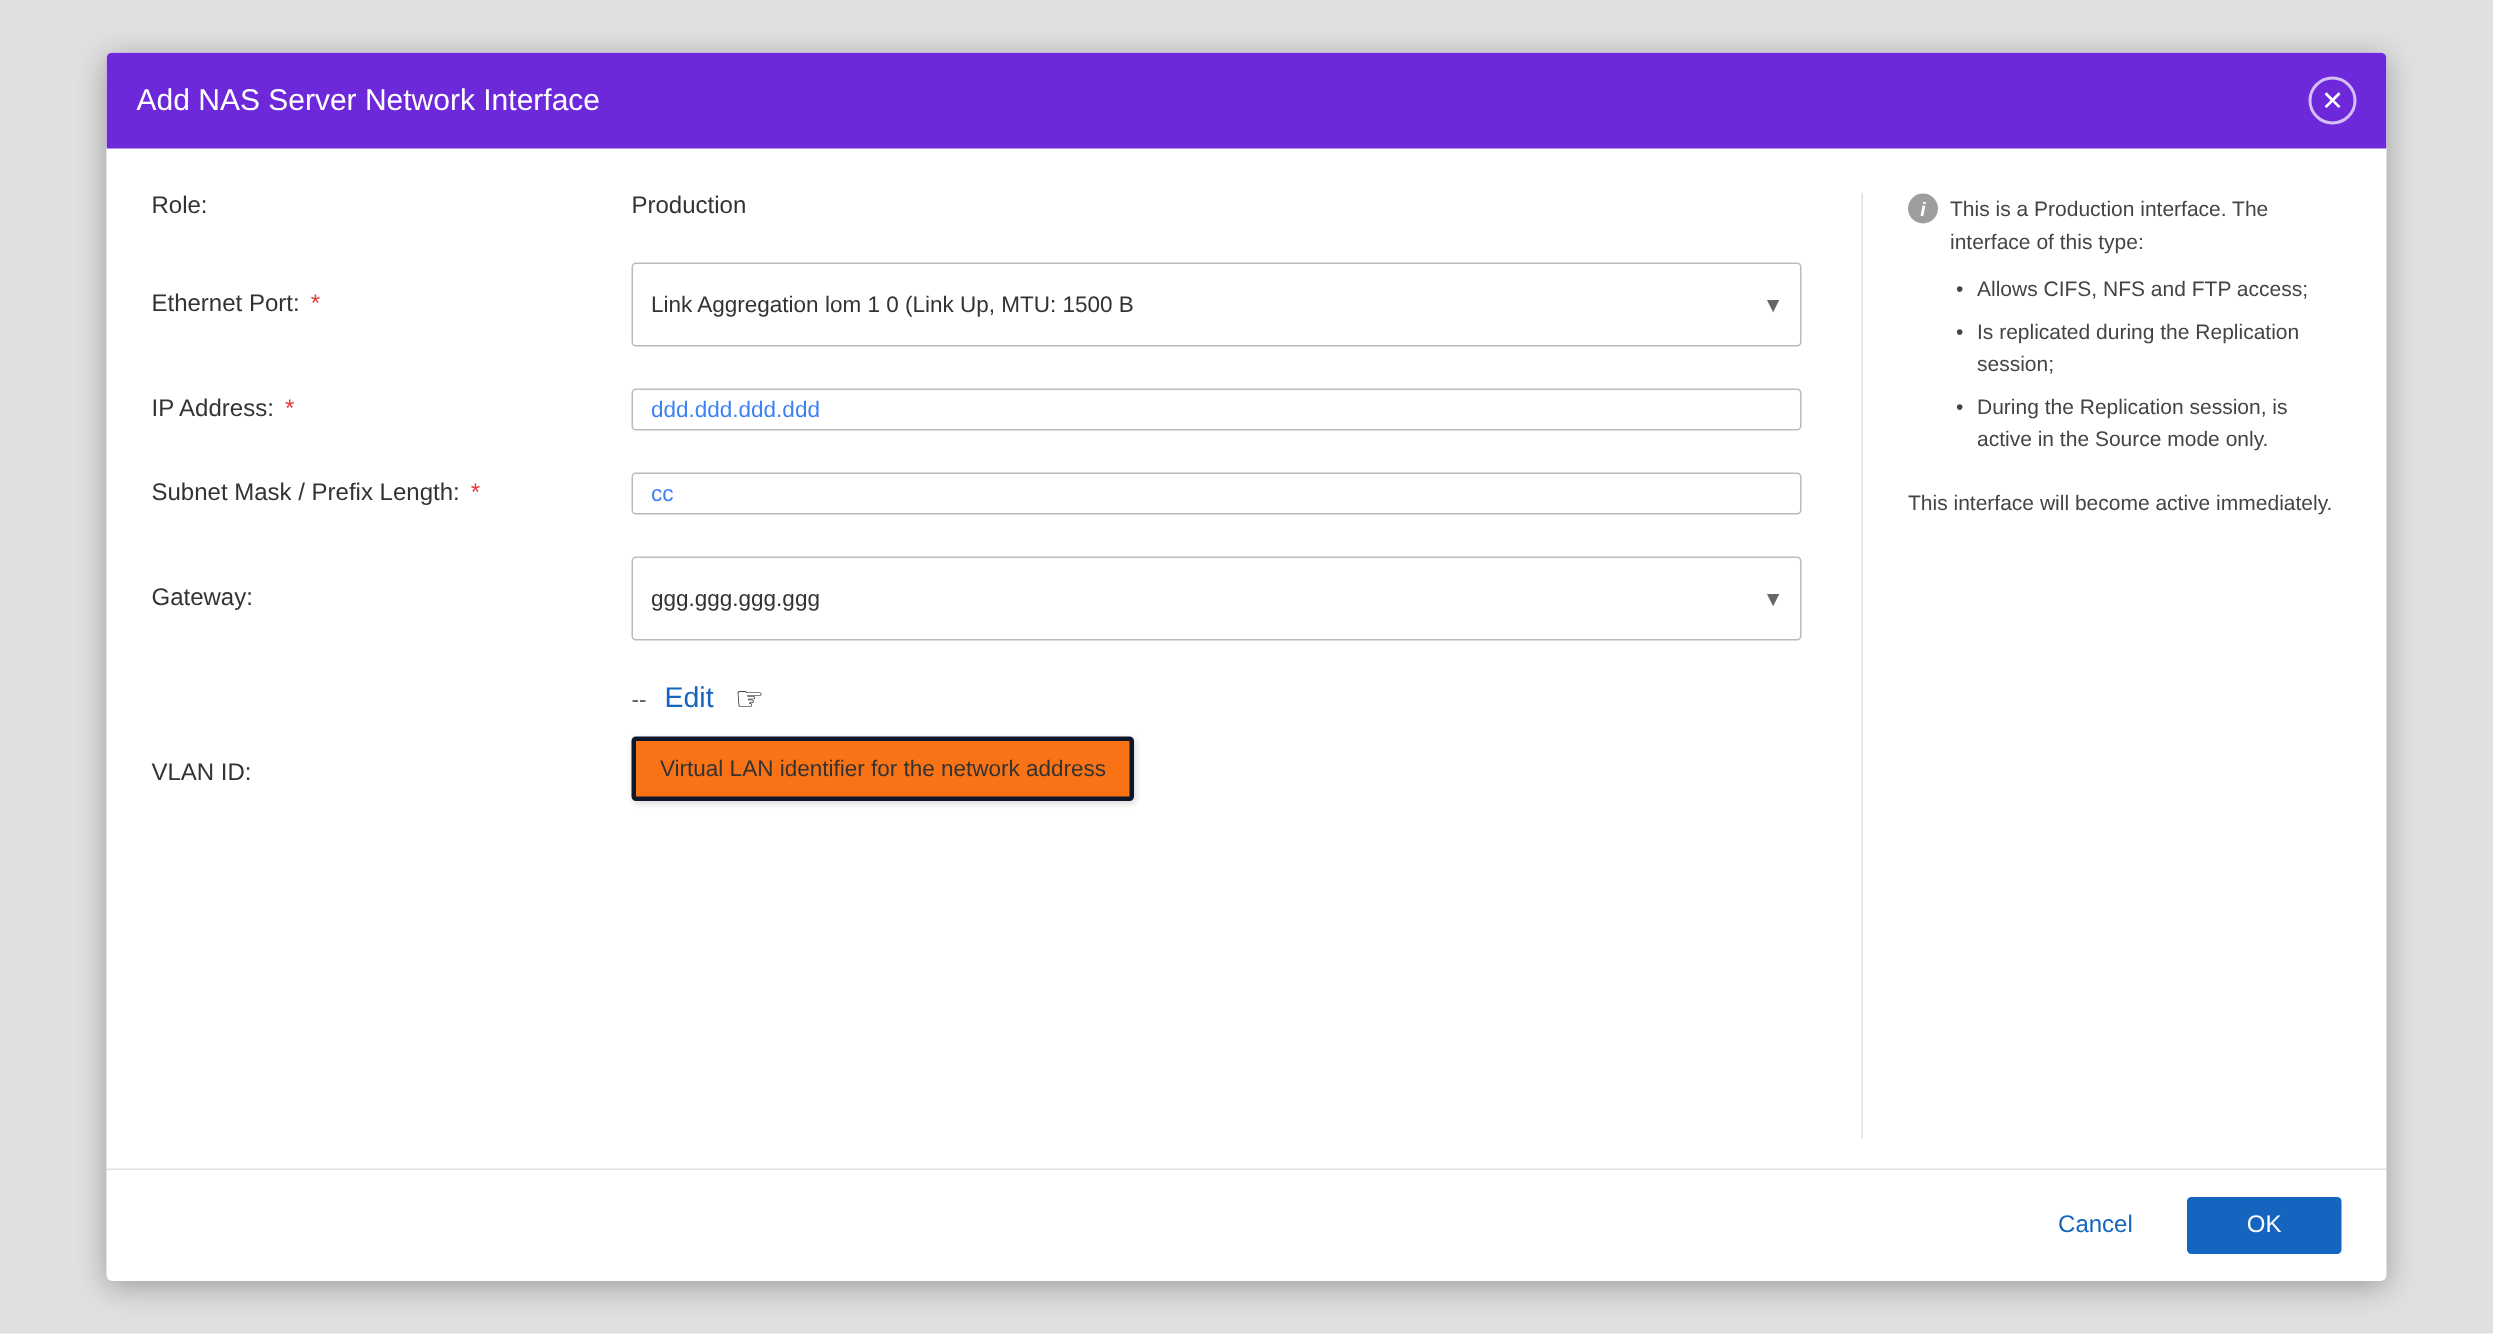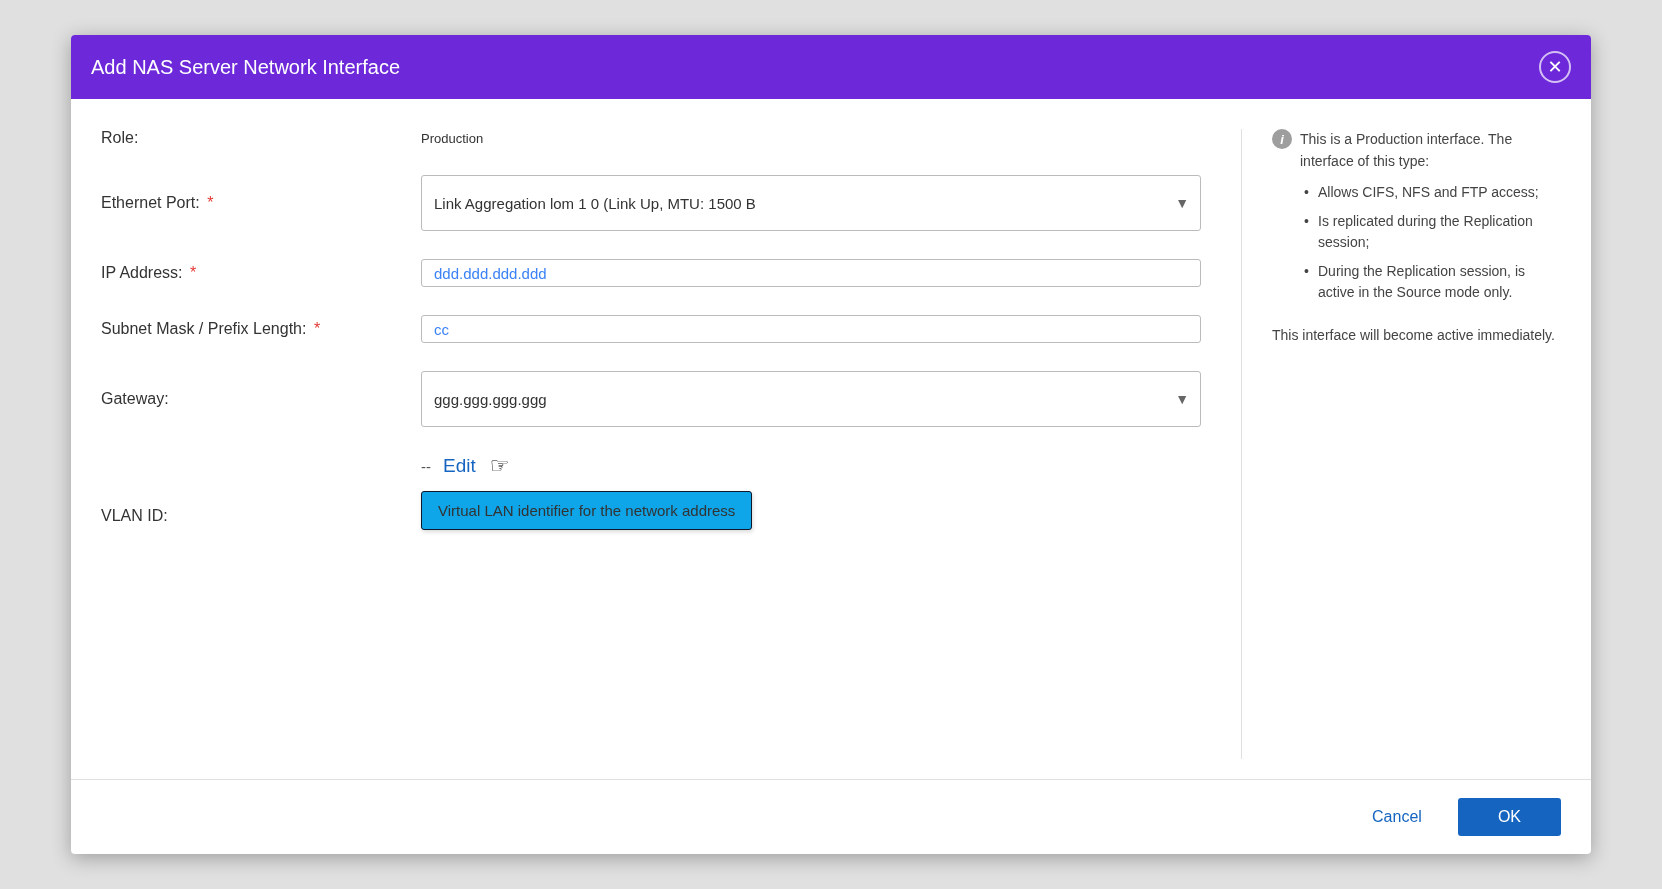--- a/index.html
+++ b/index.html
@@ -69,21 +69,21 @@
       width: 320px;
       font-size: 16px;
       color: #333;
       flex-shrink: 0;
     }
     .required-star {
       color: #e53935;
       margin-left: 3px;
     }
     .form-value {
-      font-size: 13px;
+      font-size: 16px;
       color: #333;
     }
     .form-input {
       flex: 1;
       height: 28px;
       border: 1px solid #bbb;
       border-radius: 3px;
       padding: 0 12px;
       font-size: 15px;
       color: #3b82f6;
@@ -150,22 +150,22 @@
       display: inline-block;
       margin-left: 2px;
       font-size: 22px;
       line-height: 1;
       cursor: default;
     }
     .tooltip {
       position: absolute;
       top: 36px;
       left: 0px;
-      background: #0ea5e9;
-      border: 1px solid #0f172a;
+      background: #f97316;
+      border: 3px solid #0f172a;
       border-radius: 3px;
       padding: 10px 16px;
       font-size: 15px;
       color: #333;
       white-space: nowrap;
       z-index: 10;
       box-shadow: 1px 2px 4px rgba(0,0,0,0.15);
     }
     .info-icon {
       display: inline-flex;

